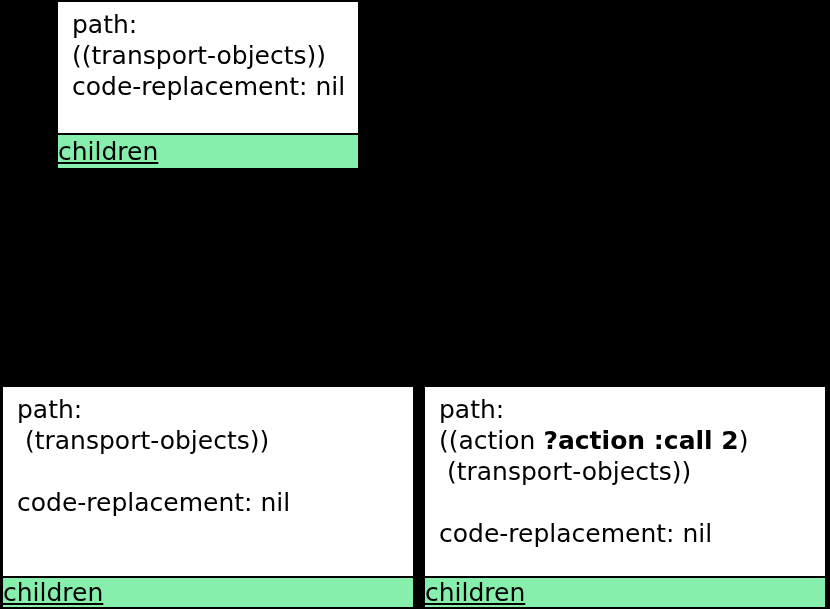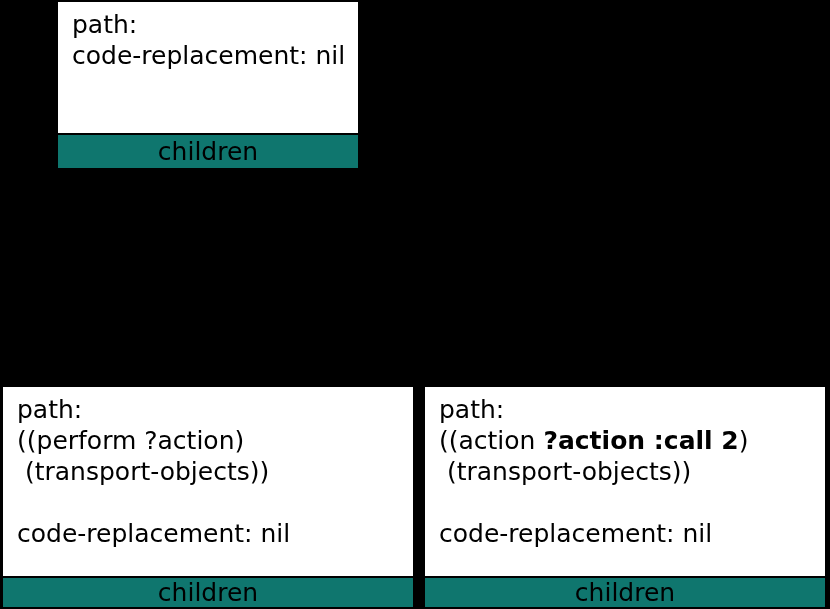--- a/index.html
+++ b/index.html
@@ -32,51 +32,52 @@
   }
   .line {
     white-space: pre;
     height: 31px;
   }
   .line.code { }
   .bold { font-weight: bold; }
   .children-bar {
     flex: 0 0 auto;
     border-top: 2px solid #000000;
-    background: #0f766e;
+    background: #86efac;
     display: flex;
     align-items: center;
-    justify-content: center;
+    justify-content: flex-start;
     font-size: 25px;
+    text-decoration: underline;
   }
   .node--top .children-bar { height: 35px; }
 
   .node--top    { left: 56px;  top: 0px;   width: 304px; height: 170px; }
   .node--bleft  { left: 1px;   top: 385px; width: 414px; height: 224px; }
   .node--bright { left: 423px; top: 385px; width: 404px; height: 224px; }
 </style>
 </head>
 <body>
 
 <div class="canvas">
 
   <div class="node node--top">
     <div class="node-body">
       <div class="line">path:</div>
+      <div class="line">((transport-objects))</div>
       <div class="line code">code-replacement: nil</div>
     </div>
     <div class="children-bar">
       <span>children</span>
     </div>
   </div>
 
   <div class="node node--bleft">
     <div class="node-body">
       <div class="line">path:</div>
-      <div class="line">((perform ?action)</div>
       <div class="line"> (transport-objects))</div>
       <div class="line"></div>
       <div class="line code">code-replacement: nil</div>
     </div>
     <div class="children-bar">
       <span>children</span>
     </div>
   </div>
 
   <div class="node node--bright">

